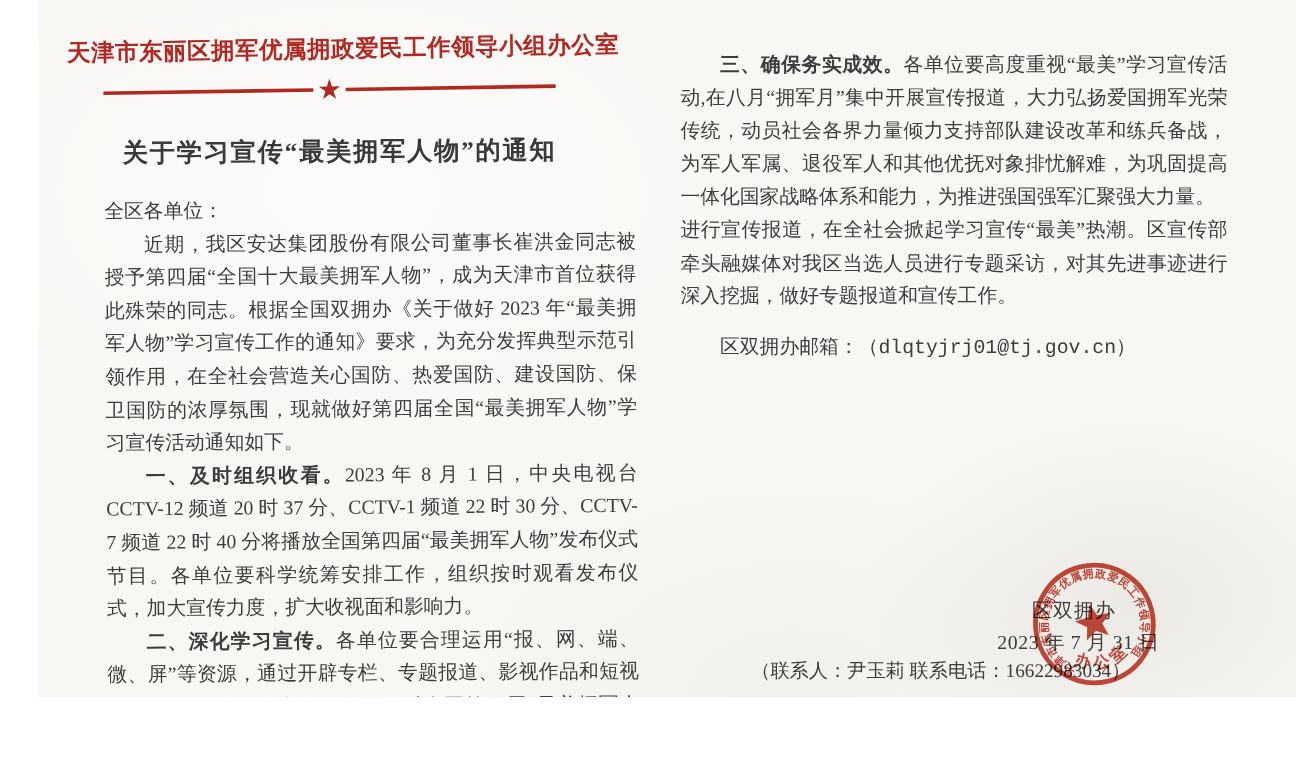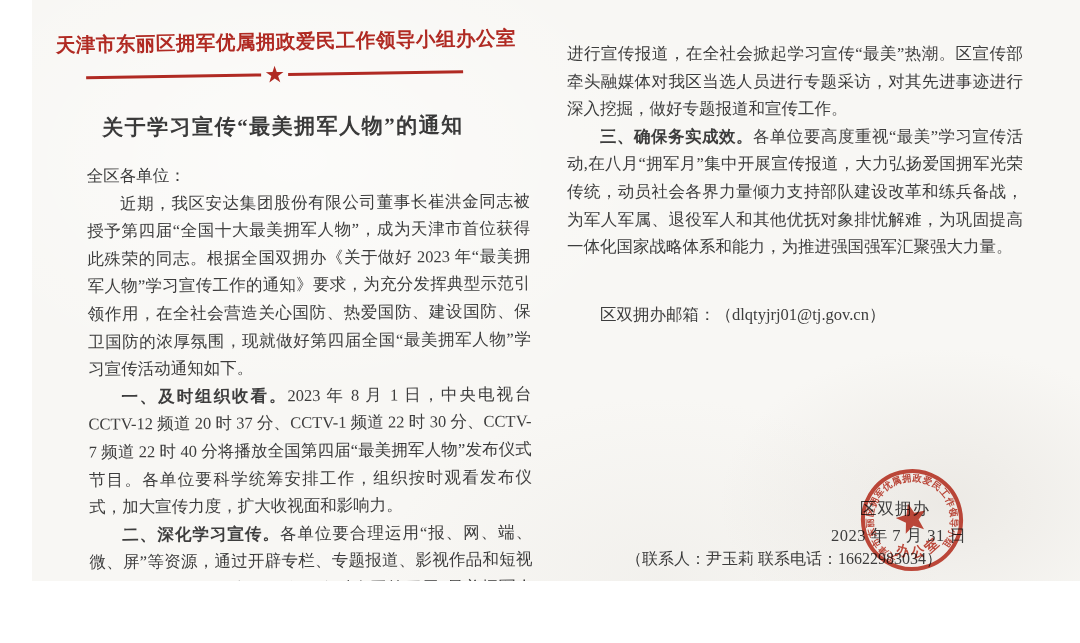--- a/index.html
+++ b/index.html
@@ -35,21 +35,21 @@
   .doc-title{
     text-align:center;font-weight:bold;font-size:21px;color:#3a3a3a;
     letter-spacing:1.5px;margin:27px 0 0 0;transform:translateX(-25px);
     white-space:nowrap;
   }
   .body-text{margin-top:20px;}
   .para{margin:0;text-indent:2em;}
   .para.noindent{text-indent:0;}
   .para b{font-weight:bold;}
   .salutation{margin:0;text-indent:0;}
-  .mailbox{margin:40px 0 0 0;text-indent:2em;}
+  .mailbox{margin:15px 0 0 0;text-indent:2em;font-family:Liberation Mono, monospace;}
   .signer{position:absolute;left:860px;top:498px;font-size:16.5px;color:#3d3d3d;letter-spacing:1px;}
   .sig-date{position:absolute;left:831px;top:525px;font-size:16.5px;color:#3d3d3d;letter-spacing:.5px;}
   .contact{position:absolute;left:626px;top:549px;font-size:16px;color:#3d3d3d;}
   .seal{
     position:absolute;left:852px;top:460px;width:120px;height:120px;
     transform:rotate(-14deg);mix-blend-mode:multiply;opacity:.92;
   }
   .seal text{fill:#c23b2c;}
 </style>
 </head>
@@ -71,22 +71,22 @@
       <div>
           <p class="para"><span>近期，我区安达集团股份有限公司董事长崔洪金同志被授予第四届“全国十大最美拥军人物”，成为天津市首位获得此殊荣的同志。根据全国双拥办《关于做好 2023 年“最美拥军人物”学习宣传工作的通知》要求，为充分发挥典型示范引领作用，在全社会营造关心国防、热爱国防、建设国防、保卫国防的浓厚氛围，现就做好第四届全国“最美拥军人物”学习宣传活动通知如下。</span></p>
           <p class="para"><b>一、及时组织收看。</b><span>2023 年 8 月 1 日，中央电视台 CCTV-12 频道 20 时 37 分、CCTV-1 频道 22 时 30 分、CCTV-7 频道 22 时 40 分将播放全国第四届“最美拥军人物”发布仪式节目。各单位要科学统筹安排工作，组织按时观看发布仪式，加大宣传力度，扩大收视面和影响力。</span></p>
           <p class="para"><b>二、深化学习宣传。</b><span>各单位要合理运用“报、网、端、微、屏”等资源，通过开辟专栏、专题报道、影视作品和短视频展播 等形式，全方位、多层次对全国第四届“最美拥军人物”和我市第一届“最美拥军人物”、第二届“最美军嫂”的先进事迹</span></p>
         </div>
     </div>
   </div>
 
   <div class="page" id="page2">
     <div>
+        <p class="para"><b>三、确保务实成效。</b><span>各单位要高度重视“最美”学习宣传活动,在八月“拥军月”集中开展宣传报道，大力弘扬爱国拥军光荣传统，动员社会各界力量倾力支持部队建设改革和练兵备战，为军人军属、退役军人和其他优抚对象排忧解难，为巩固提高一体化国家战略体系和能力，为推进强国强军汇聚强大力量。</span></p>
         <p class="para noindent"><span>进行宣传报道，在全社会掀起学习宣传“最美”热潮。区宣传部牵头融媒体对我区当选人员进行专题采访，对其先进事迹进行深入挖掘，做好专题报道和宣传工作。</span></p>
-        <p class="para"><b>三、确保务实成效。</b><span>各单位要高度重视“最美”学习宣传活动,在八月“拥军月”集中开展宣传报道，大力弘扬爱国拥军光荣传统，动员社会各界力量倾力支持部队建设改革和练兵备战，为军人军属、退役军人和其他优抚对象排忧解难，为巩固提高一体化国家战略体系和能力，为推进强国强军汇聚强大力量。</span></p>
       </div>
     <p class="para mailbox">区双拥办邮箱：（dlqtyjrj01@tj.gov.cn）</p>
   </div>
 
   <div class="signer">区双拥办</div>
   <div class="sig-date">2023 年 7 月 31 日</div>
   <div class="contact">（联系人：尹玉莉 联系电话：16622983034）</div>
 
   <svg class="seal" viewBox="0 0 120 120">
     <circle cx="60" cy="60" r="49" fill="none" stroke="#c23b2c" stroke-width="4"></circle>

